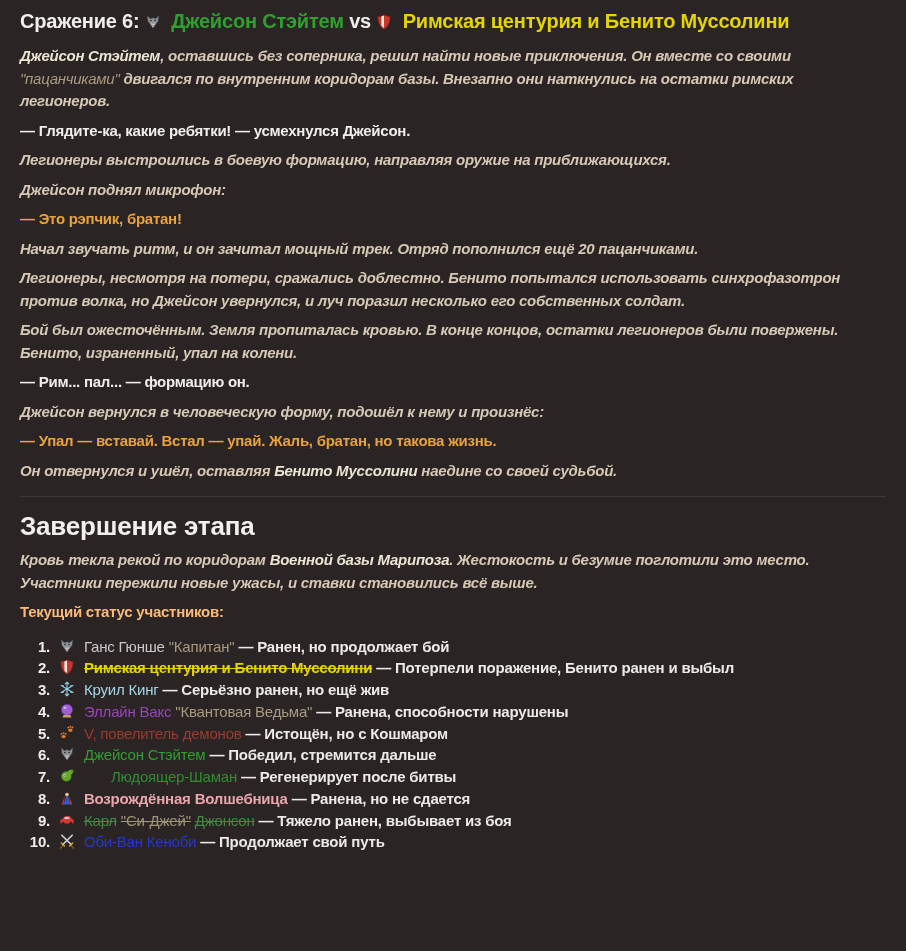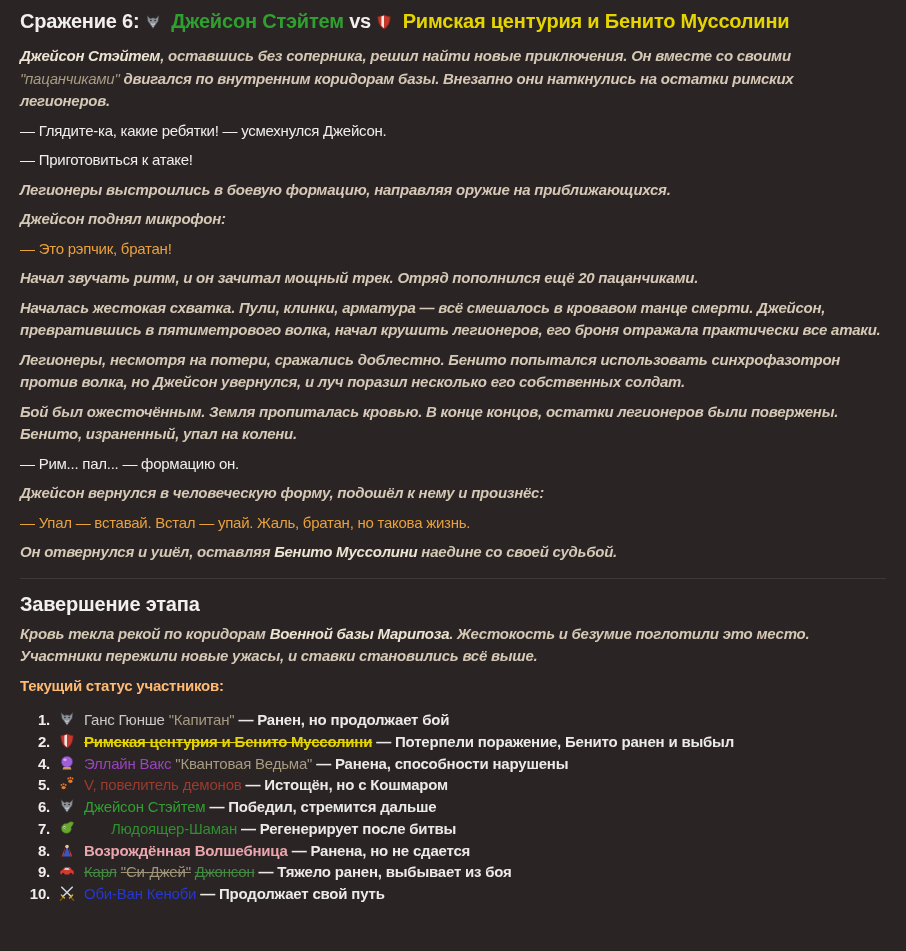--- a/index.html
+++ b/index.html
@@ -14,24 +14,24 @@
   .title {
     font-size:20px; font-weight:700; color:#f2f0ed;
     margin:4px 0 12px 0; letter-spacing:-0.2px;
   }
   .story p, .ending p {
     font-size:15px; line-height:1.5; margin:7px 0;
     letter-spacing:-0.25px;
   }
   .narr { font-style:italic; font-weight:700; color:#d5c8b5; }
   .narr-strong { font-style:italic; font-weight:700; color:#ece4d2; }
-  .dialogue { font-weight:400; color:#f0eeec; }
+  .dialogue { font-weight:700; color:#f0eeec; }
   .quoted { font-style:italic; font-weight:400; }
   .divider { border:none; border-top:1px solid #3e3839; margin:14px 0 4px 0; }
-  .stage-heading { font-size:20px; font-weight:700; color:#f2f0ed; margin:14px 0 4px 0; letter-spacing:-0.2px; }
+  .stage-heading { font-size:26px; font-weight:700; color:#f2f0ed; margin:14px 0 4px 0; letter-spacing:-0.2px; }
   .status-heading { font-size:15px; font-weight:700; color:#fdba74; margin:18px 0 8px 0; }
   ol.roster { list-style:none; margin:12px 0 0 0; padding:0; font-size:15px; letter-spacing:-0.2px; }
   ol.roster li { line-height:1.45; white-space:nowrap; }
   .num { display:inline-block; width:30px; text-align:right; font-weight:700; color:#f0eeec; margin-right:9px; }
   .icon { display:inline-block; width:17px; height:16px; vertical-align:-2px; margin-right:4px; }
   .icon svg { width:16px; height:16px; display:inline-block; }
   .status { font-weight:700; color:#eceae7; }
   .strike { text-decoration:line-through; }
   .bold { font-weight:700; }
 </style>
@@ -53,26 +53,24 @@
     <span class="icon"><svg viewBox="0 0 16 16">
           <path d="M8 0.8 C10.2 1.9 12.3 2.4 14.2 2.5 C14.2 8.2 12.4 12.6 8 15.2 C3.6 12.6 1.8 8.2 1.8 2.5 C3.7 2.4 5.8 1.9 8 0.8 Z" fill="#c4372c" stroke="#6e211a" stroke-width="0.8"></path>
           <path d="M5.4 2.6 C6.3 2.3 7.2 1.9 8 1.5 L8 14 C7 13.3 6.1 12.4 5.4 11.4 Z" fill="#efe9e4"></path>
         </svg></span>
     <span style="color: rgb(229, 212, 0);">Римская центурия и Бенито Муссолини</span>
   </h3>
 
   <div class="story">
     <p><span class="narr-strong">Джейсон Стэйтем</span><span class="narr">, оставшись без соперника, решил найти новые приключения. Он вместе со своими </span><span class="quoted" style="color: rgb(167, 155, 128);">"пацанчиками"</span><span class="narr"> двигался по внутренним коридорам базы. Внезапно они наткнулись на остатки римских легионеров.</span></p>
     <p class="dialogue">— Глядите-ка, какие ребятки! — усмехнулся Джейсон.</p>
-    <p class="dialogue">— Приготовиться к атаке!</p>
     <p class="narr">Легионеры выстроились в боевую формацию, направляя оружие на приближающихся.</p>
     <p class="narr">Джейсон поднял микрофон:</p>
     <p class="dialogue" style="color: rgb(233, 161, 59);">— Это рэпчик, братан!</p>
     <p class="narr">Начал звучать ритм, и он зачитал мощный трек. Отряд пополнился ещё 20 пацанчиками.</p>
-    <p class="narr">Началась жестокая схватка. Пули, клинки, арматура — всё смешалось в кровавом танце смерти. Джейсон, превратившись в пятиметрового волка, начал крушить легионеров, его броня отражала практически все атаки.</p>
     <p class="narr">Легионеры, несмотря на потери, сражались доблестно. Бенито попытался использовать синхрофазотрон против волка, но Джейсон увернулся, и луч поразил несколько его собственных солдат.</p>
     <p class="narr">Бой был ожесточённым. Земля пропиталась кровью. В конце концов, остатки легионеров были повержены. Бенито, израненный, упал на колени.</p>
     <p class="dialogue">— Рим... пал... — формацию он.</p>
     <p class="narr">Джейсон вернулся в человеческую форму, подошёл к нему и произнёс:</p>
     <p class="dialogue" style="color: rgb(233, 161, 59);">— Упал — вставай. Встал — упай. Жаль, братан, но такова жизнь.</p>
     <p><span class="narr">Он отвернулся и ушёл, оставляя </span><span class="narr-strong">Бенито Муссолини</span><span class="narr"> наедине со своей судьбой.</span></p>
   </div>
 
   <hr class="divider">
 
@@ -95,20 +93,27 @@
       <span style="color: rgb(167, 155, 128);">"Капитан"</span>
       <span class="status">— Ранен, но продолжает бой</span>
     </li>
     <li>
       <span class="num">2.</span><span class="icon"><svg viewBox="0 0 16 16">
             <path d="M8 0.8 C10.2 1.9 12.3 2.4 14.2 2.5 C14.2 8.2 12.4 12.6 8 15.2 C3.6 12.6 1.8 8.2 1.8 2.5 C3.7 2.4 5.8 1.9 8 0.8 Z" fill="#c4372c" stroke="#6e211a" stroke-width="0.8"></path>
             <path d="M5.4 2.6 C6.3 2.3 7.2 1.9 8 1.5 L8 14 C7 13.3 6.1 12.4 5.4 11.4 Z" fill="#efe9e4"></path>
           </svg></span>
       <span class="strike bold" style="color: rgb(229, 212, 0);">Римская центурия и Бенито Муссолини</span>
       <span class="status">— Потерпели поражение, Бенито ранен и выбыл</span>
+    </li>
+    <li>
+      <span class="num">3.</span><span class="icon"><svg viewBox="0 0 16 16" fill="none" stroke="#8fd6ee" stroke-width="1.1" stroke-linecap="round">
+            <path d="M8 1.2 V14.8 M2.1 4.6 L13.9 11.4 M2.1 11.4 L13.9 4.6 M8 1.2 L6.3 2.9 M8 1.2 L9.7 2.9 M8 14.8 L6.3 13.1 M8 14.8 L9.7 13.1 M2.1 4.6 L4.4 4.9 M13.9 11.4 L11.6 11.1 M2.1 11.4 L4.4 11.1 M13.9 4.6 L11.6 4.9"></path>
+          </svg></span>
+      <span style="color: rgb(163, 213, 228);">Круил Кинг</span>
+      <span class="status">— Серьёзно ранен, но ещё жив</span>
     </li>
     <li>
       <span class="num">4.</span><span class="icon"><svg viewBox="0 0 16 16">
             <circle cx="8" cy="6.8" r="5.6" fill="#a15fd6" stroke="#5d3090" stroke-width="0.6"></circle>
             <ellipse cx="6" cy="4.8" rx="1.7" ry="1.2" fill="#d2a9ef"></ellipse>
             <path d="M4.5 12 L11.5 12 L12.5 14.6 L3.5 14.6 Z" fill="#c89b5e"></path>
           </svg></span>
       <span style="color: rgb(154, 67, 188);">Эллайн Вакс</span>
       <span style="color: rgb(167, 155, 128);">"Квантовая Ведьма"</span>
       <span class="status">— Ранена, способности нарушены</span>

